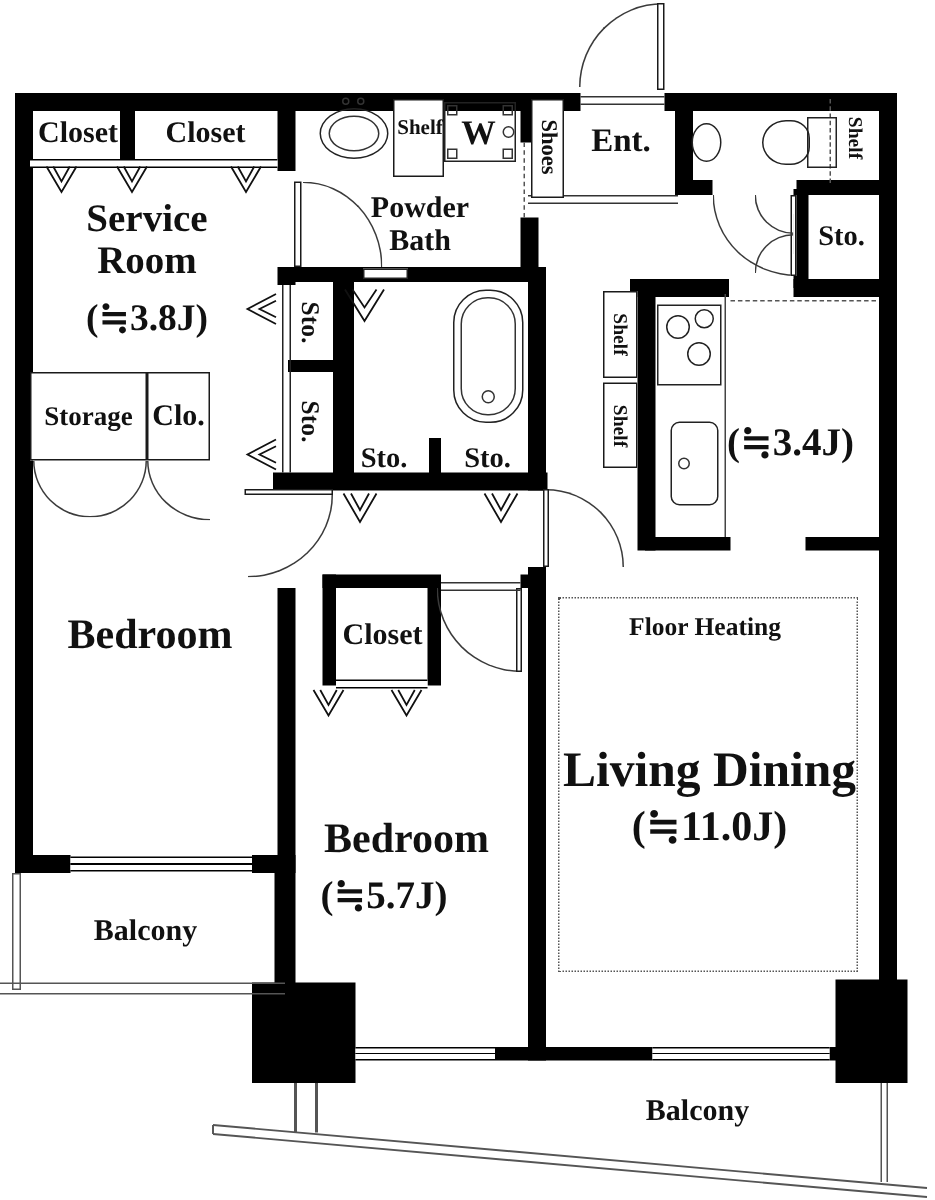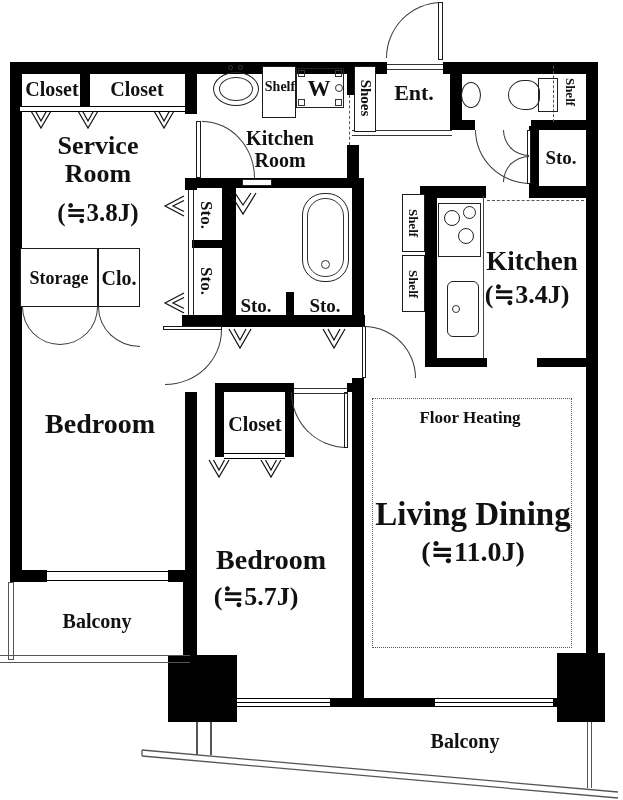--- a/index.html
+++ b/index.html
@@ -194,32 +194,31 @@
   <div class="fixture" style="left:452px;top:305px;width:8px;height:8px;border:1px solid #333;border-radius:50%"></div>
 
   <div class="lbl" style="left:52px;top:89px;font-size:20px">Closet</div>
   <div class="lbl" style="left:137px;top:89px;font-size:20px">Closet</div>
   <div class="wraplbl" style="left:98px;top:160px;width:130px;font-size:26px">Service Room</div>
   <div class="lbl" style="left:98px;top:213px;font-size:25px">(≒3.8J)</div>
   <div class="lbl" style="left:59px;top:278px;font-size:18px">Storage</div>
   <div class="lbl" style="left:119px;top:278px;font-size:20px">Clo.</div>
   <div class="lbl" style="left:100px;top:424px;font-size:28px">Bedroom</div>
   <div class="lbl" style="left:97px;top:621px;font-size:20px">Balcony</div>
-  <div class="wraplbl" style="left:280px;top:150px;width:110px;font-size:20px">Kitchen Room</div>
+  <div class="wraplbl" style="left:280px;top:150px;width:110px;font-size:20px">Powder Bath</div>
   <div class="lbl" style="left:280px;top:87px;font-size:14px">Shelf</div>
   <div class="lbl" style="left:319px;top:89px;font-size:23px">W</div>
   <div class="vlbl" style="left:365px;top:98px;font-size:15px">Shoes</div>
   <div class="lbl" style="left:414px;top:93px;font-size:22px">Ent.</div>
   <div class="vlbl" style="left:570px;top:92px;font-size:13px">Shelf</div>
   <div class="lbl" style="left:561px;top:158px;font-size:19px">Sto.</div>
   <div class="vlbl" style="left:206px;top:215px;font-size:17px">Sto.</div>
   <div class="vlbl" style="left:206px;top:281px;font-size:17px">Sto.</div>
   <div class="lbl" style="left:256px;top:306px;font-size:19px">Sto.</div>
   <div class="lbl" style="left:325px;top:306px;font-size:19px">Sto.</div>
-  <div class="lbl" style="left:532px;top:261px;font-size:27px">Kitchen</div>
   <div class="lbl" style="left:527px;top:295px;font-size:26px">(≒3.4J)</div>
   <div class="vlbl" style="left:413px;top:223px;font-size:13px">Shelf</div>
   <div class="vlbl" style="left:413px;top:284px;font-size:13px">Shelf</div>
   <div class="lbl" style="left:255px;top:424px;font-size:20px">Closet</div>
   <div class="lbl" style="left:271px;top:560px;font-size:28px">Bedroom</div>
   <div class="lbl" style="left:256px;top:597px;font-size:26px">(≒5.7J)</div>
   <div class="lbl" style="left:473px;top:514px;font-size:33px">Living Dining</div>
   <div class="lbl" style="left:473px;top:552px;font-size:28px">(≒11.0J)</div>
   <div class="lbl" style="left:470px;top:418px;font-size:17px">Floor Heating</div>
   <div class="lbl" style="left:465px;top:741px;font-size:20px">Balcony</div>

